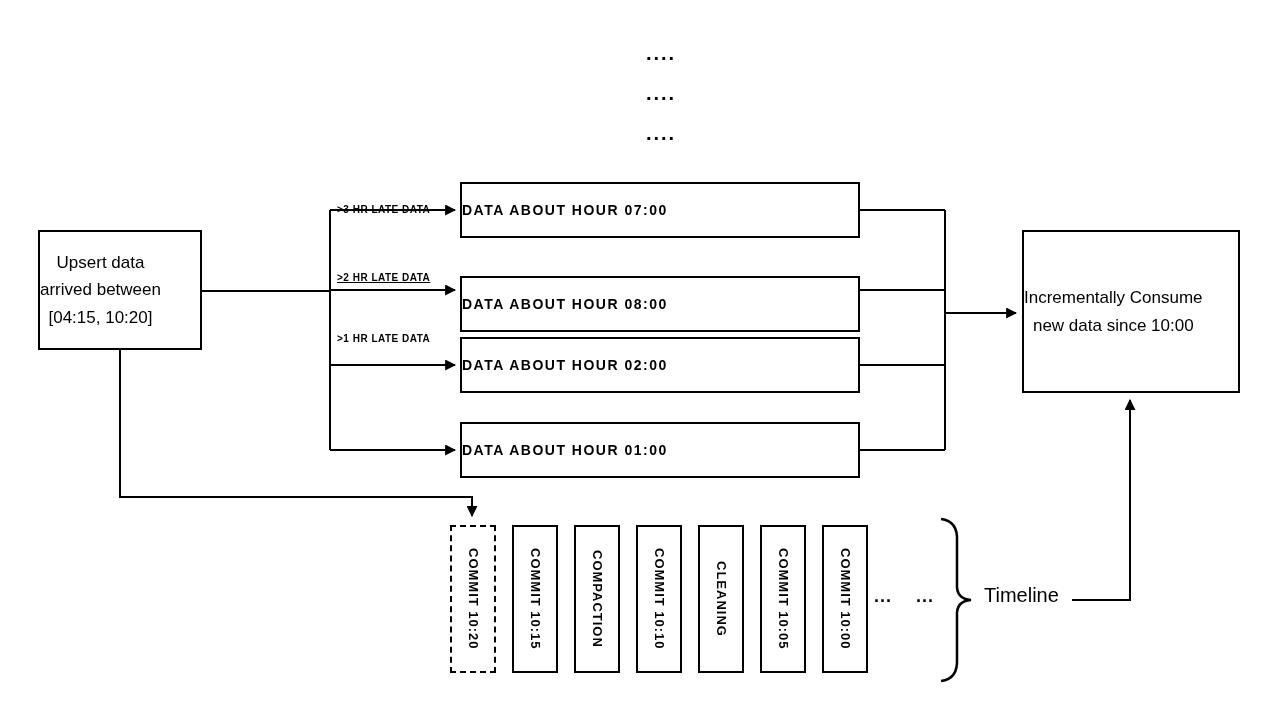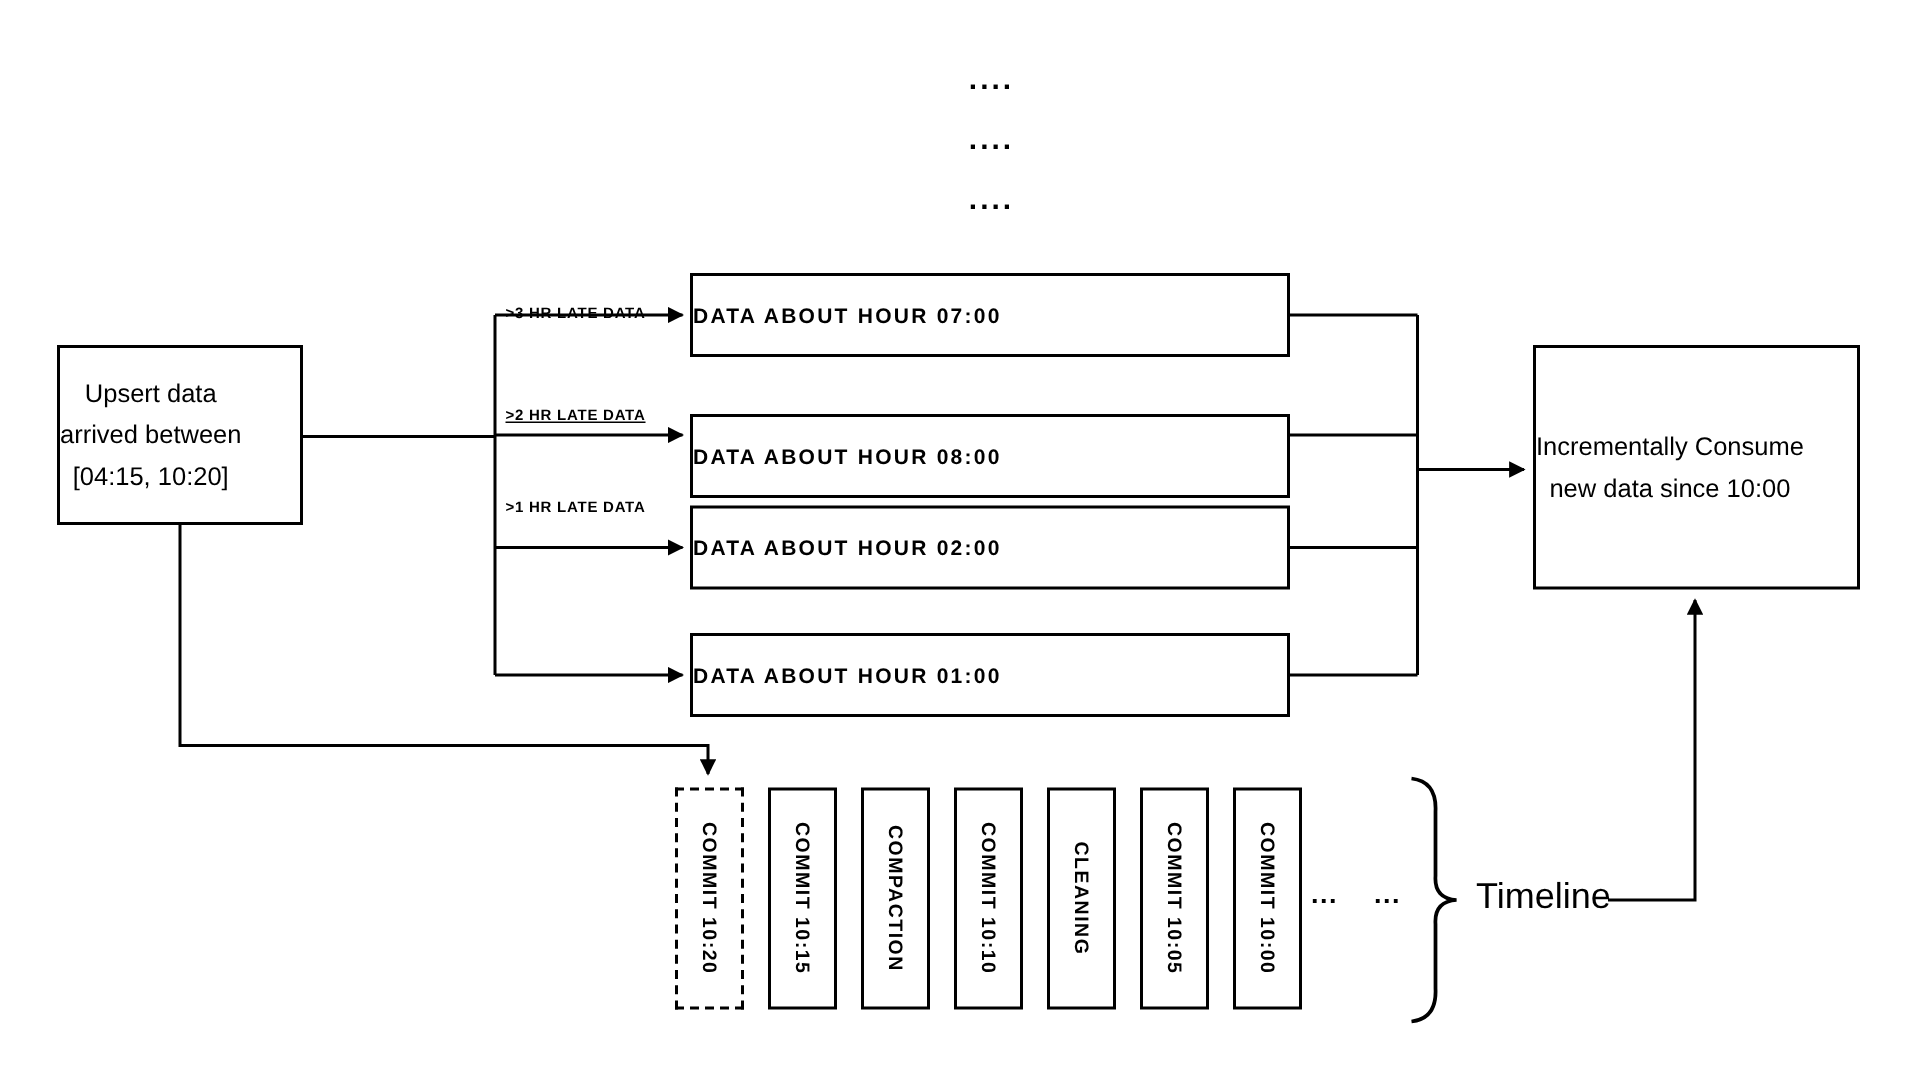--- a/index.html
+++ b/index.html
@@ -99,21 +99,21 @@
     top: 586px;
     font-size: 18px;
     font-weight: bold;
     letter-spacing: 1px;
   }
   .tl-ellipsis.e0 { left: 874px; }
   .tl-ellipsis.e1 { left: 916px; }
   .timeline-label {
     position: absolute;
     left: 984px; top: 584px;
-    font-size: 24px;
+    font-size: 20px;
     white-space: nowrap;
   }
 </style>
 </head>
 <body>
 
 <div class="canvas">
 
   <svg class="overlay" viewBox="0 0 1280 720" xmlns="http://www.w3.org/2000/svg">
     <defs>

